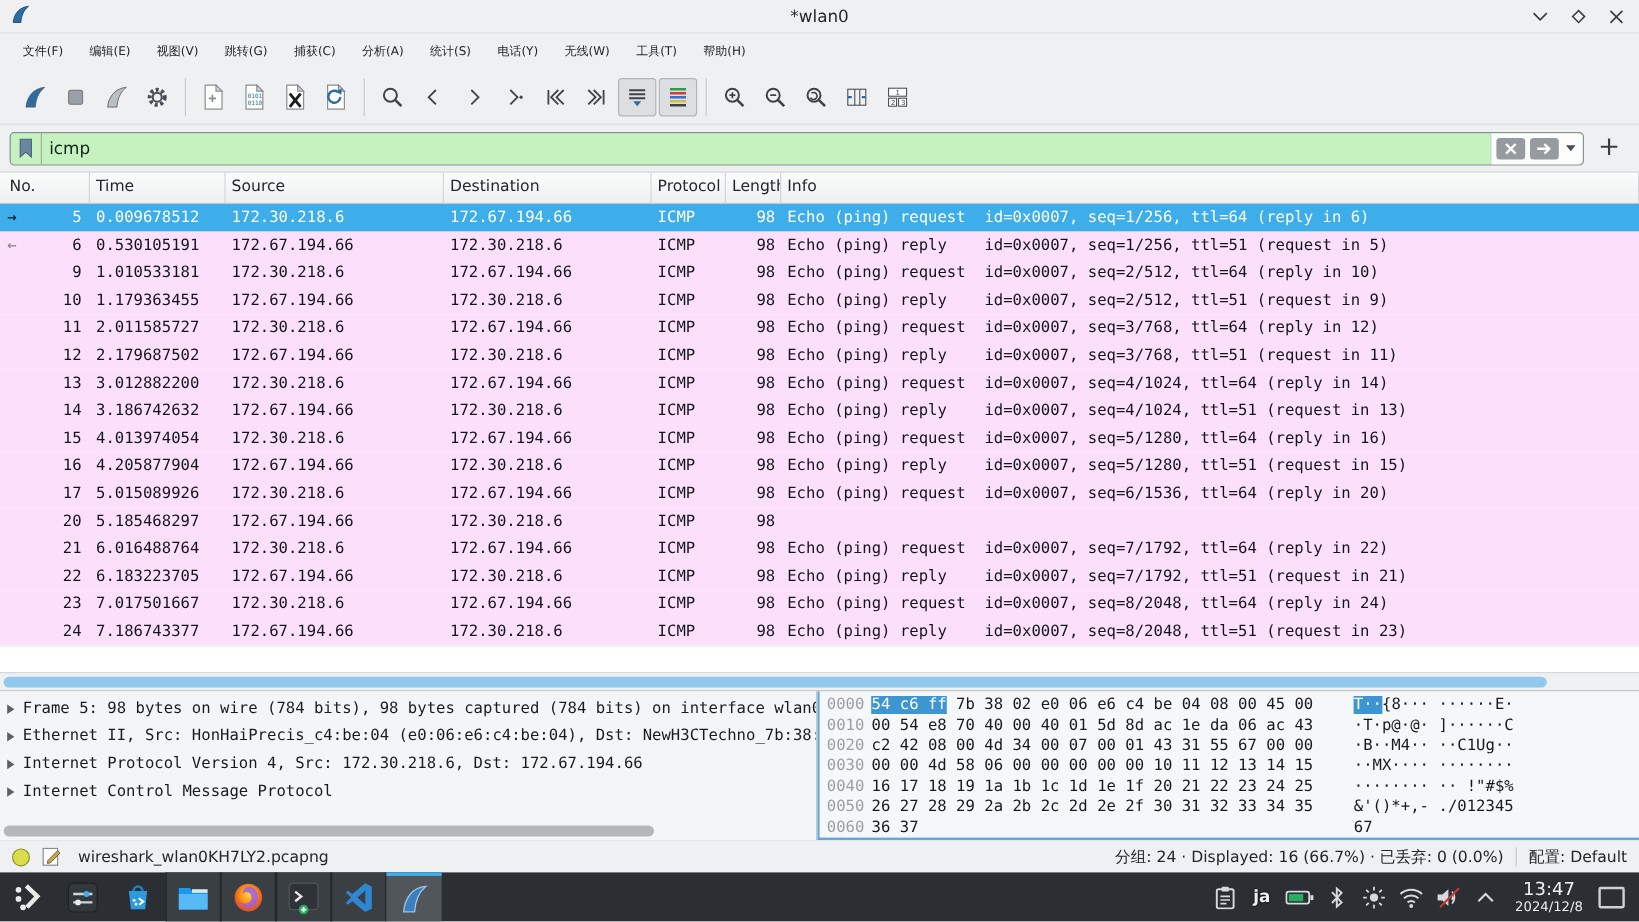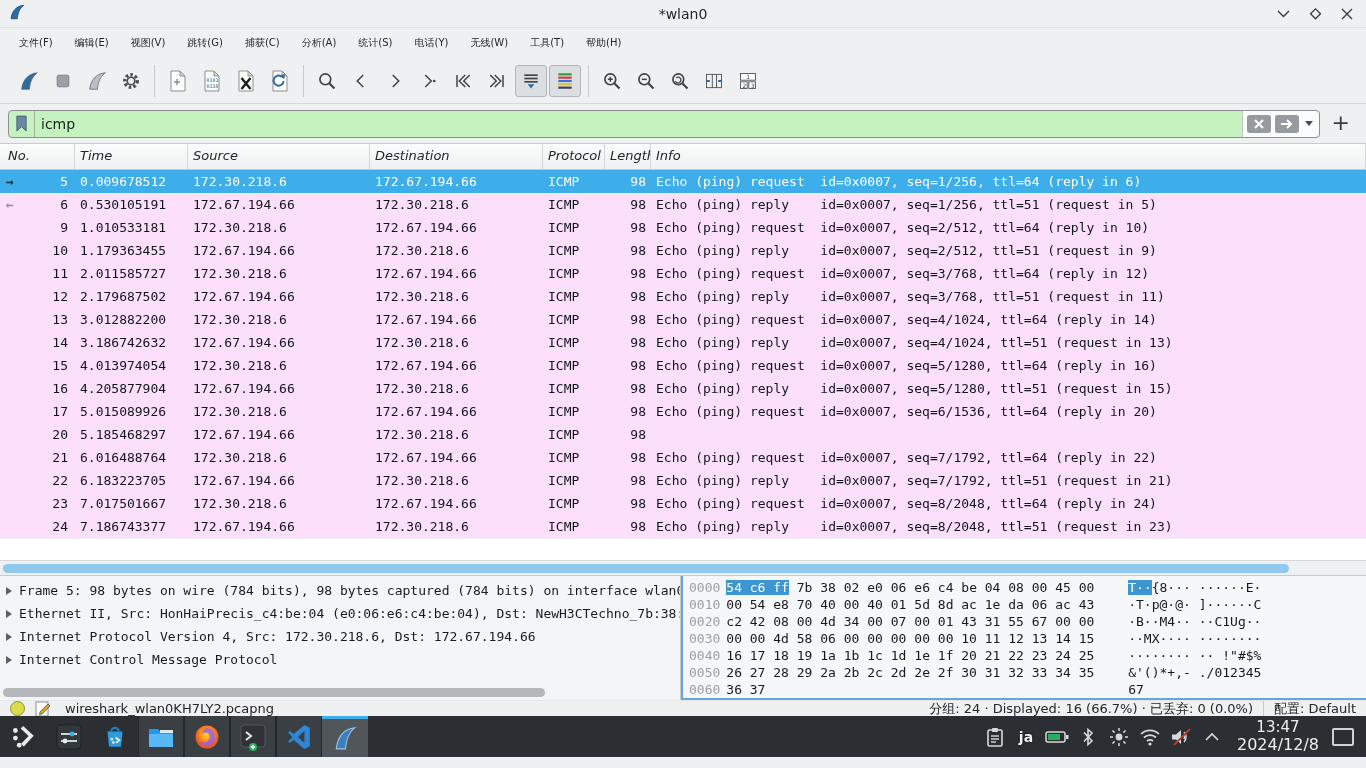--- a/index.html
+++ b/index.html
@@ -31,21 +31,21 @@
   #filter-input { flex:1; border:none; outline:none; background:transparent; font-size:14px; color:#10261a; padding-left:6px; font-family:"DejaVu Sans",sans-serif; }
   #filter-controls { display:flex; align-items:center; background:#fbfcfc; height:100%; padding:0 6px 0 4px; border-left:1px solid #c3c7ca; border-radius:0 4px 4px 0; gap:4px; }
   .fbtn { width:24px; height:18px; border-radius:3px; background:#969b9f; display:flex; align-items:center; justify-content:center; }
   .caret { width:0; height:0; border-left:4px solid transparent; border-right:4px solid transparent; border-top:5px solid #4a4e52; margin-left:2px; }
   #filter-add { font-size:22px; color:#3a3d40; padding:0 8px 2px 4px; }
 
   
   #plist { flex:none; display:flex; flex-direction:column; background:#fff; }
   .grid { display:grid; grid-template-columns:75px 113px 182px 173px 62px 46px 1fr; }
   #plist-header { height:26px; background:linear-gradient(#fbfcfc,#eef0f1); border-bottom:1px solid #c3c7ca; flex:none; }
-  #plist-header .hcell { font-size:13px; color:#232629; padding:4px 0 0 5px; border-right:1px solid #d4d7da; overflow:hidden; white-space:nowrap;font-style:italic; }
+  #plist-header .hcell { font-size:13px; color:#232629; padding:4px 0 0 5px; border-right:1px solid #d4d7da; overflow:hidden; white-space:nowrap; }
   #plist-header .hcell:first-child { padding-left:8px; }
   #rows { flex:none; }
   .prow { height:23px; background:#fce0fb; color:#14141f; font:13px "DejaVu Sans Mono",monospace; align-items:center; }
   .prow.sel { background:#3daee9; color:#ffffff; }
   .pc { white-space:pre; overflow:hidden; padding-left:5px; }
   .pc.no { display:flex; justify-content:space-between; padding:0 7px 0 6px; }
   .pc.no .mark.r { color:#0e2a40; font-weight:bold; }
   .pc.no .mark.l { color:#8e9296; font-weight:bold; }
   .pc.len { text-align:right; padding-right:5px; }
   #plist-rest { height:22px; background:#ffffff; border-top:1px solid #eceef0; }
@@ -62,37 +62,37 @@
   #dscroll { position:absolute; left:3px; bottom:3px; width:542px; height:9px; background:#b4b8bb; border-radius:5px; }
   #hexpane { flex:1; background:#f6f7f8; border-left:2px solid #62a8d8; border-bottom:2px solid #62a8d8; padding:4px 0 0 6px; overflow:hidden; }
   .hrow { height:17px; font:13px "DejaVu Sans Mono",monospace; white-space:pre; color:#17191b; }
   .hoff { color:#9ba0a3; margin-right:6px; }
   .hx2 { margin-left:8px; }
   .ha1 { margin-left:26px; }
   .ha2 { margin-left:8px; }
   .hl { background:#3d96d2; color:#ffffff; }
 
   
-  #statusbar { height:16px; background:#eff0f1; display:flex; align-items:center; font-size:13px; color:#232629; flex:none; border-top:1px solid #e4e6e7; }
+  #statusbar { height:27px; background:#eff0f1; display:flex; align-items:center; font-size:13px; color:#232629; flex:none; border-top:1px solid #e4e6e7; }
   #statusbar .sep { width:1px; height:16px; background:#c4c8cb; margin:0 10px; }
   #expert-dot { width:15px; height:15px; border-radius:50%; background:#d9dd4a; border:1px solid #8f932f; margin-left:10px; }
   #sb-file { margin-left:14px; }
   #sb-right { margin-left:auto; display:flex; align-items:center; padding-right:10px; }
 
   
   #taskbar { height:41px; background:#2b2f33; display:flex; align-items:center; flex:none; }
   .tk { width:46px; height:41px; display:flex; align-items:center; justify-content:center; flex:none; }
   .tk.task { background:#3a3f43; border-left:1px solid #24282b; border-right:1px solid #24282b; }
   .tk.taskactive { background:#51565a; border-top:3px solid #3daee9; }
   #tray { margin-left:auto; display:flex; align-items:center; gap:7px; padding-right:6px; }
   .tray-ic { width:24px; height:24px; display:flex; align-items:center; justify-content:center; }
   #ime-ja { color:#f0f2f3; font-size:14px; font-weight:bold; text-shadow:0 0 2px #000; }
   #clock { text-align:center; color:#eceeef; line-height:1.1; margin:0 6px; }
   #clock .t { font-size:15px; }
-  #clock .d { font-size:16px; }
+  #clock .d { font-size:11px; }
   #show-desktop { width:22px; height:18px; border:2px solid #cfd2d4; border-radius:2px; margin-right:6px; }
 </style>
 </head>
 <body>
 
 <div id="window">
 
   <div id="titlebar">
     <span class="appicon">
       <svg width="18" height="18" viewBox="0 0 24 24">

